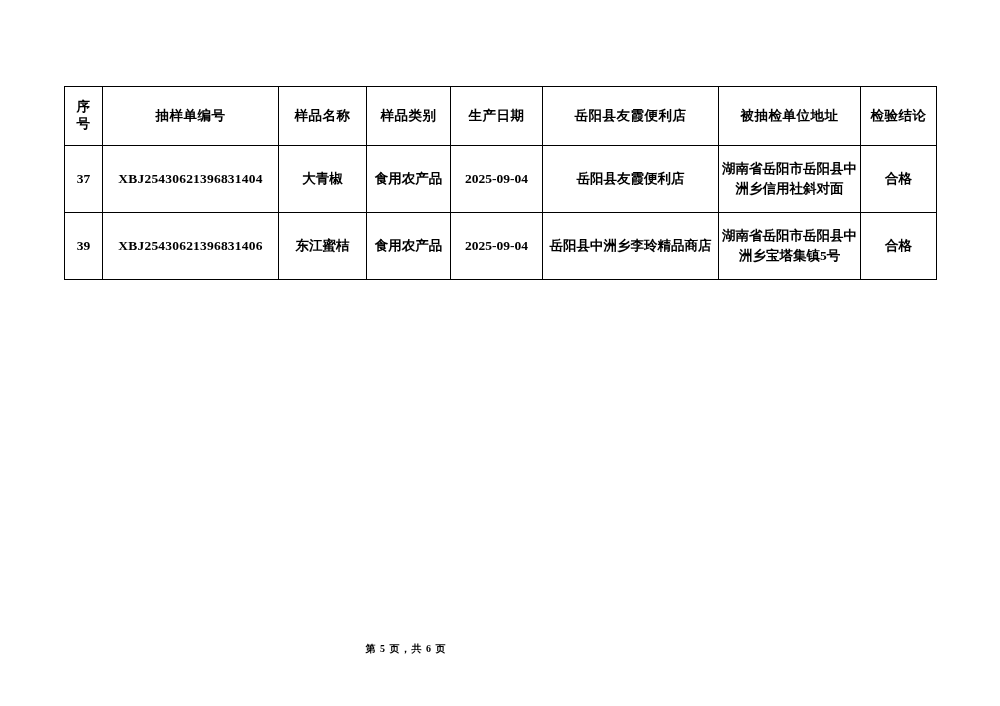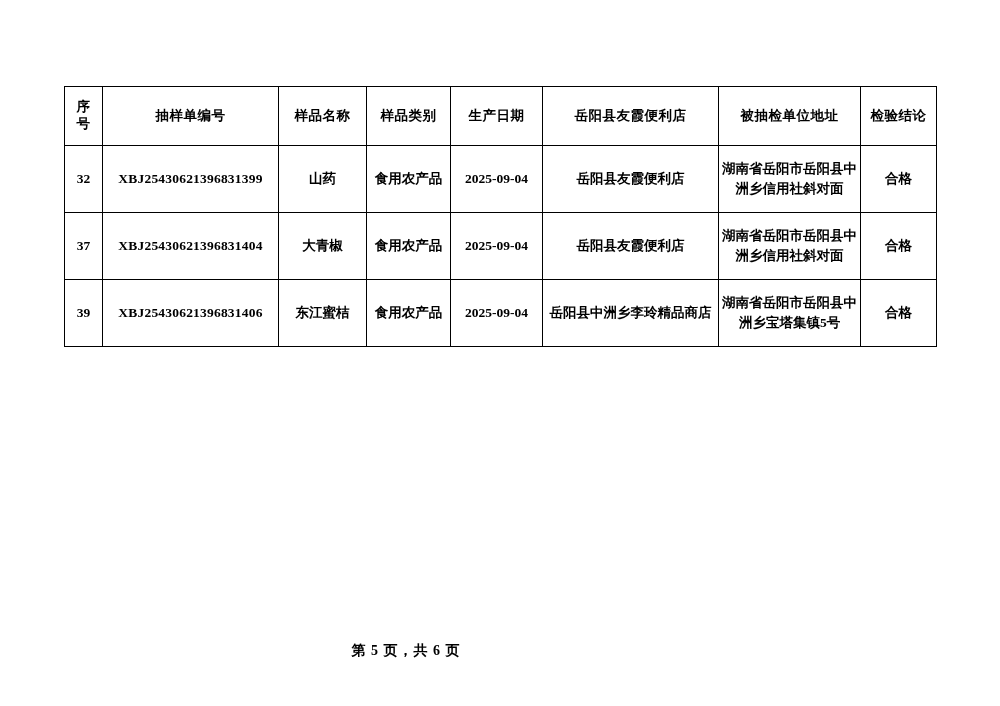--- a/index.html
+++ b/index.html
@@ -95,21 +95,21 @@
   }
   td.name, td.cat, td.unit, td.result {
     font-size: 13.5px;
   }
   .footer {
     position: absolute;
     left: 0;
     top: 642px;
     width: 812px;
     text-align: center;
-    font-size: 14px;
+    font-size: 10px;
     font-weight: bold;
     letter-spacing: 1px;
     font-family: "Liberation Serif", "DejaVu Serif", serif;
   }
 </style>
 </head>
 <body>
 
 <div class="page">
 
@@ -135,30 +135,20 @@
           <th>样品名称</th>
           <th>样品类别</th>
           <th>生产日期</th>
           <th>岳阳县友霞便利店</th>
           <th>被抽检单位地址</th>
           <th>检验结论</th>
         </tr>
       </thead>
       <tbody>
         <tr>
-          <td class="seq">32</td>
-          <td class="code">XBJ25430621396831399</td>
-          <td class="name">山药</td>
-          <td class="cat">食用农产品</td>
-          <td class="date">2025-09-04</td>
-          <td class="unit">岳阳县友霞便利店</td>
-          <td class="addr">湖南省岳阳市岳阳县中洲乡信用社斜对面</td>
-          <td class="result">合格</td>
-        </tr>
-        <tr>
           <td class="seq">37</td>
           <td class="code">XBJ25430621396831404</td>
           <td class="name">大青椒</td>
           <td class="cat">食用农产品</td>
           <td class="date">2025-09-04</td>
           <td class="unit">岳阳县友霞便利店</td>
           <td class="addr">湖南省岳阳市岳阳县中洲乡信用社斜对面</td>
           <td class="result">合格</td>
         </tr>
         <tr>

